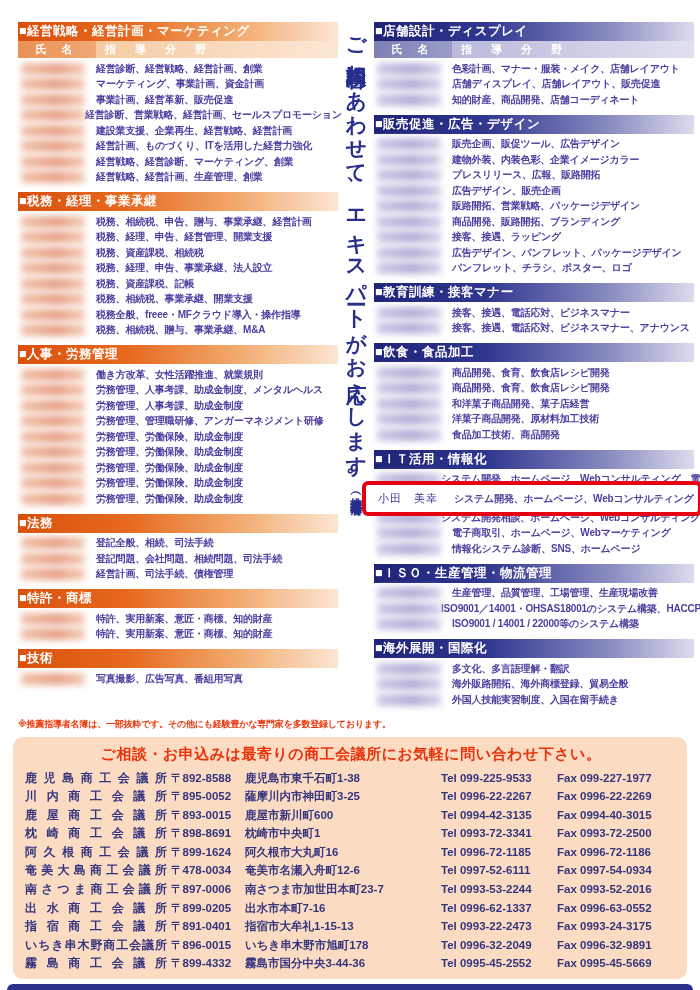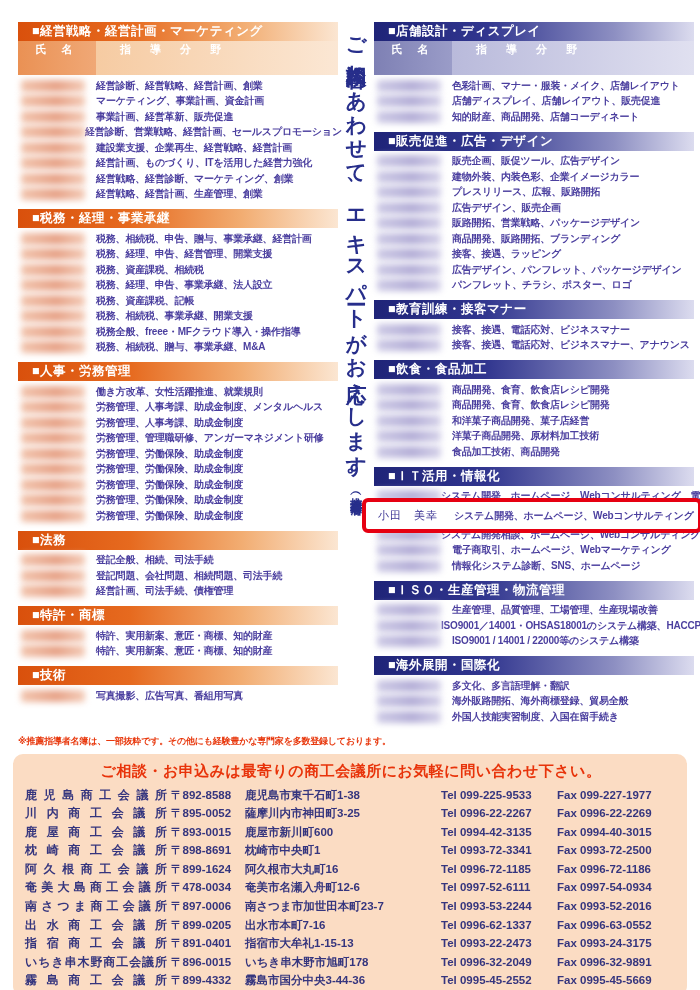--- a/index.html
+++ b/index.html
@@ -8,27 +8,27 @@
   .cols{display:flex;padding:22px 6px 0 18px;}
   #left-col{width:320px;}
   #right-col{width:320px;}
   .banner{width:36px;display:flex;justify-content:center;}
   .banner-inner{writing-mode:vertical-rl;line-height:1;color:#272e8b;padding-top:2px;}
   .banner-main{font-size:20.5px;font-weight:bold;letter-spacing:1px;}
   .banner-sub{font-size:12px;font-weight:bold;letter-spacing:1px;}
 
   .section{margin-bottom:7px;position:relative;}
   .sec-title{height:19px;line-height:19px;color:#ffffff;font-weight:bold;font-size:12.5px;
-             padding-left:14px;letter-spacing:0.5px;white-space:nowrap;}
+             padding-left:1px;letter-spacing:0.5px;white-space:nowrap;}
   .section.left .sec-title{background:linear-gradient(90deg,#d9500c 0%,#e66a1f 35%,#f2ad72 70%,#fbe6d2 100%);}
   .section.right .sec-title{background:linear-gradient(90deg,#1f2478 0%,#31368f 35%,#8d8fc2 75%,#dcdcef 100%);}
 
-  .subheader{display:flex;height:34px;line-height:17px;color:#fff;font-weight:bold;font-size:11px;}
+  .subheader{display:flex;height:17px;line-height:17px;color:#fff;font-weight:bold;font-size:11px;}
   .subheader .sh-name{width:78px;text-align:center;letter-spacing:6px;}
-  .subheader .sh-field{flex:1;padding-left:24px;letter-spacing:8px;}
+  .subheader .sh-field{flex:1;padding-left:9px;letter-spacing:8px;}
   .section.left .sh-name{background:linear-gradient(90deg,#ea9154,#f0a876);}
   .section.left .sh-field{background:linear-gradient(90deg,#f6cba2,#fbe7d4);}
   .section.right .sh-name{background:linear-gradient(90deg,#7e80b4,#9a9cc8);}
   .section.right .sh-field{background:linear-gradient(90deg,#b9badb,#e0e0f0);}
 
   .rows{padding-top:3px;}
   .row{display:flex;align-items:center;height:15.5px;}
   .name-cell{width:78px;align-self:stretch;display:flex;align-items:center;}
   .blob{height:12px;width:64px;margin-left:3px;border-radius:2px;filter:blur(3px);}
   .blob.left{background:linear-gradient(90deg,#f2c5ae,#e7a287 55%,#f4ccb8);}

